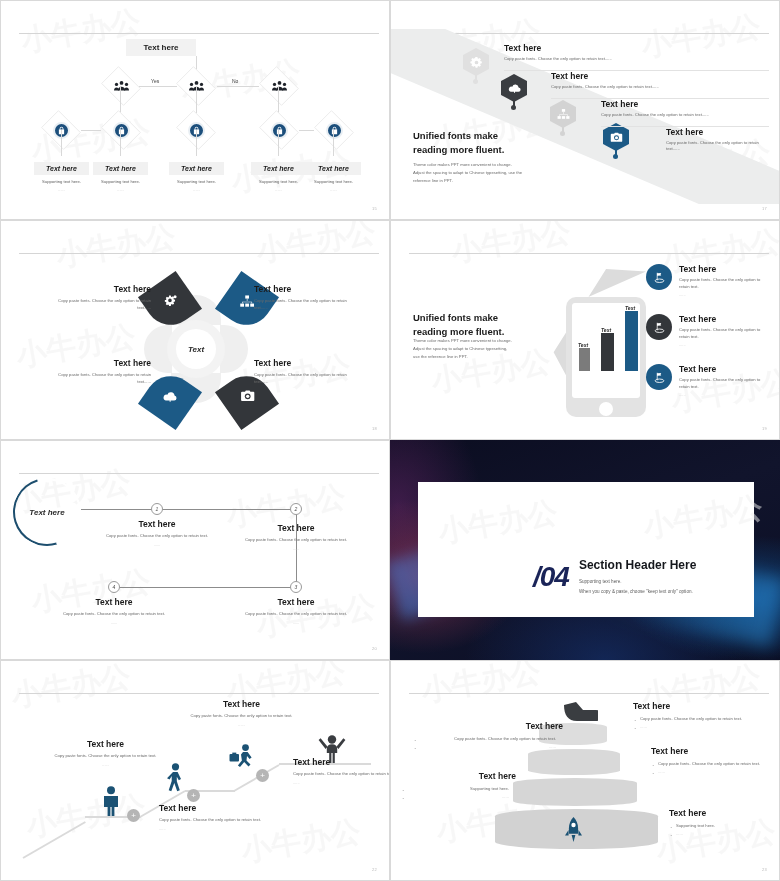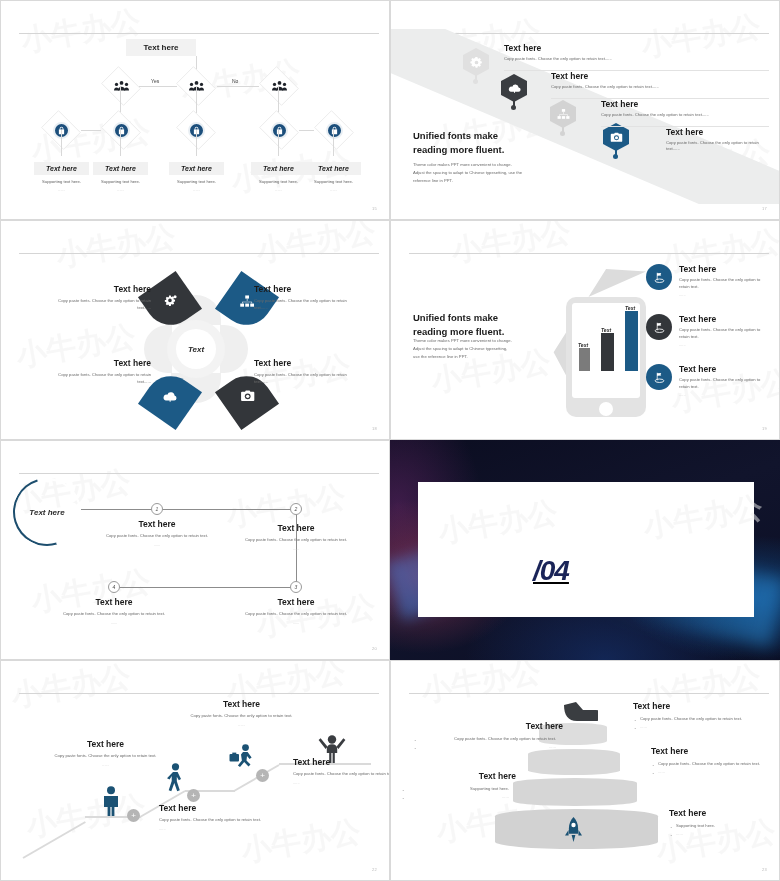--- a/index.html
+++ b/index.html
@@ -152,21 +152,21 @@
       radial-gradient(ellipse 200px 120px at 55% 100%, rgba(25,60,130,.5), transparent 70%),
       linear-gradient(160deg,#0b0d20 0%,#11142c 45%,#0a0e24 100%);
   }
   .s6streak{ position:absolute; left:0; top:45%; width:150px; height:60px;
     background:linear-gradient(90deg, rgba(60,150,255,.45), transparent);
     filter:blur(7px); transform:rotate(-18deg); }
   .s6streak2{ position:absolute; right:0; top:55%; width:170px; height:70px;
     background:linear-gradient(-90deg, rgba(50,170,255,.4), transparent);
     filter:blur(8px); transform:rotate(12deg); }
   .s6card{ position:absolute; left:28px; top:42px; right:26px; bottom:43px; background:#fff; }
-  .s6inner{ position:absolute; left:115px; top:76px; display:flex; gap:10px; align-items:center;text-decoration:underline;}
+  .s6inner{ position:absolute; left:115px; top:76px; display:flex; gap:10px; align-items:center;}
   .s6num{ font-size:28px; font-weight:bold; font-style:italic; color:#1a2458; line-height:.95; letter-spacing:-1px;}
   .s6h{ font-size:12px; font-weight:bold; color:#15171c; }
   .s6p{ font-size:4.6px; color:#5e5e5e; margin-top:6px; line-height:1.9;}
 
   
   .step-line{ position:absolute; background:#dadada; height:2px; transform-origin:0 50%;}
   .pnode{ position:absolute; width:13px;height:13px;border-radius:50%;background:#b5b5b5;
           display:flex;align-items:center;justify-content:center;color:#fff;font-size:8px;line-height:1;}
   .figure{ position:absolute; }
   .figure svg{ display:block; }
@@ -625,20 +625,25 @@
     <div class="s6bg"></div>
     <div class="s6streak"></div>
     <div class="s6streak2"></div>
     <div class="s6card">
       <div class="wm">
         <span style="left:20px;top:20px">小牛办公</span>
         <span style="left:225px;top:15px">小牛办公</span>
       </div>
       <div class="s6inner">
         <div class="s6num">/04</div>
+        <div>
+          <div class="s6h">Section Header Here</div>
+          <div class="s6p">Supporting text here.</div>
+          <div class="s6p" style="margin-top:1px">When you copy &amp; paste, choose "keep text only" option.</div>
+        </div>
       </div>
     </div>
   </div>
 
   <div class="slide s7">
     <div class="wm">
       <span style="left:10px;top:5px">小牛办公</span>
       <span style="left:225px;top:0px">小牛办公</span>
       <span style="left:25px;top:135px">小牛办公</span>
       <span style="left:240px;top:160px">小牛办公</span>

